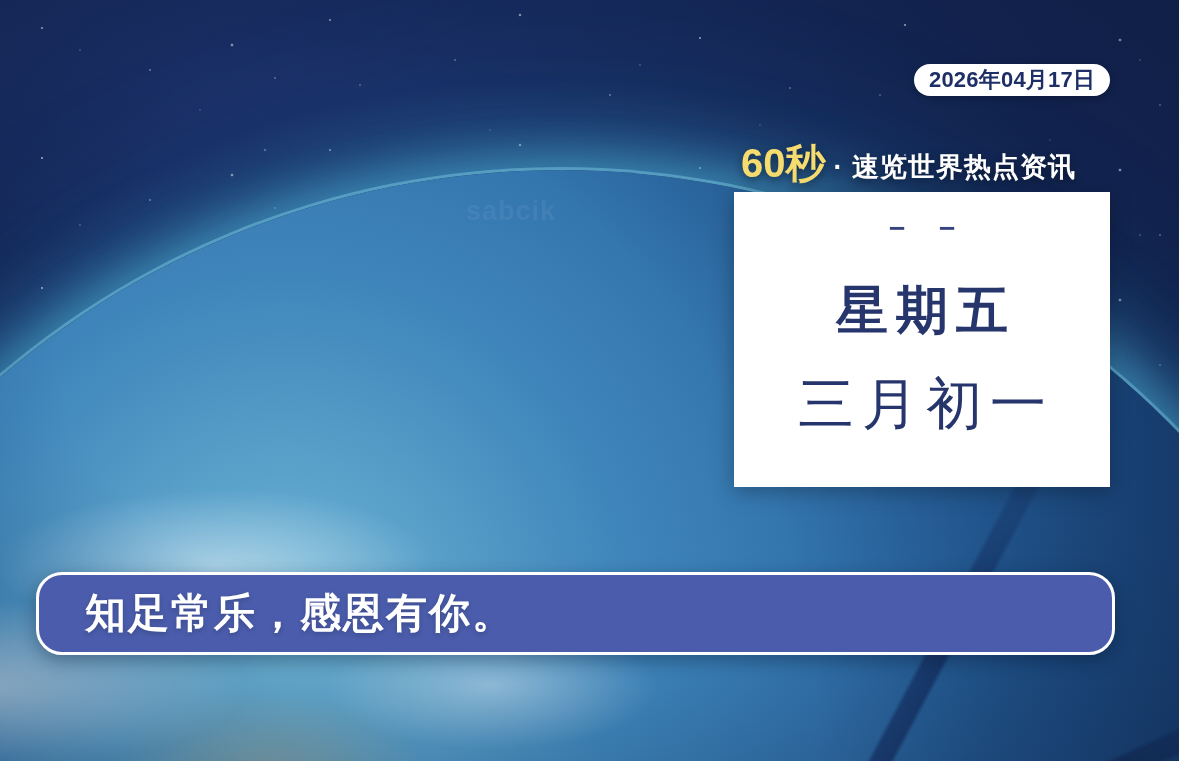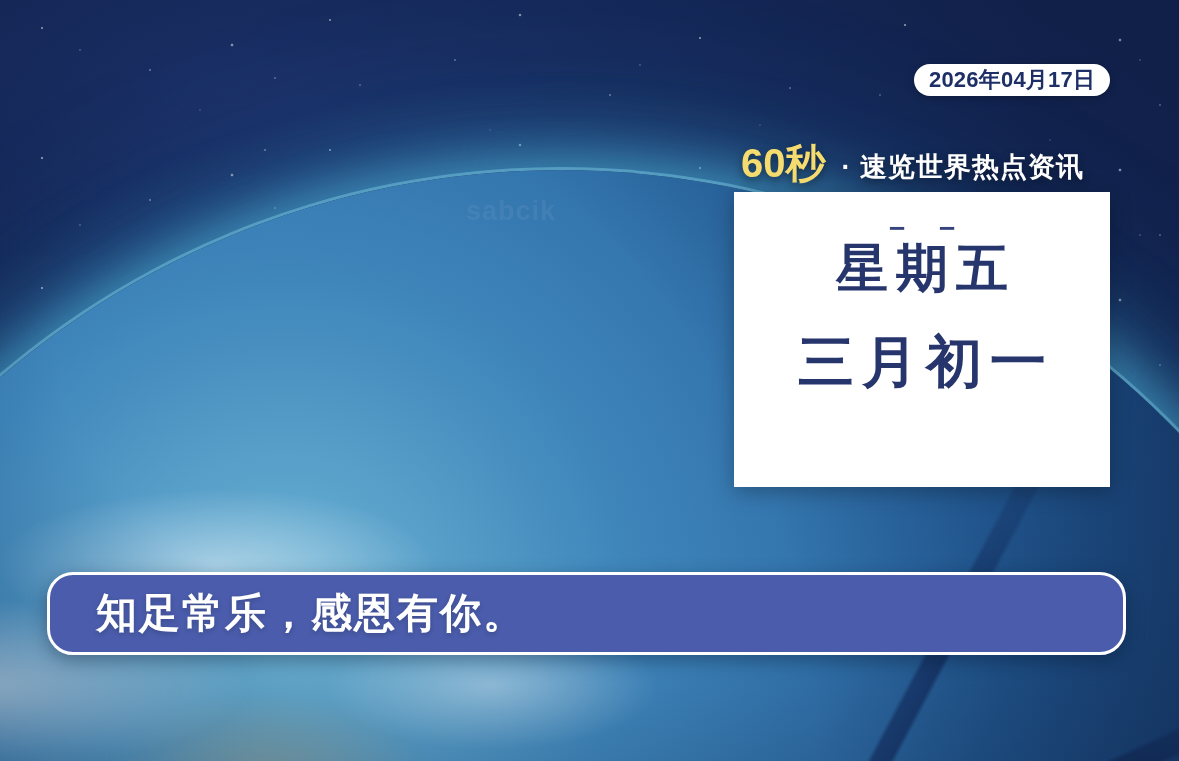--- a/index.html
+++ b/index.html
@@ -219,21 +219,21 @@
     display:flex;align-items:flex-end;
     white-space:nowrap;
     text-shadow:0 3px 9px rgba(0,0,0,.42);
   }
   .tagline .sec{
     color:#f6dc6f;font-size:40px;font-weight:bold;line-height:1;
     letter-spacing:0px;
   }
   .tagline .rest{
     color:#ffffff;font-size:27px;font-weight:bold;line-height:1;
-    letter-spacing:1px;margin-left:16px;position:relative;top:-2px;
+    letter-spacing:1px;margin-left:8px;position:relative;top:-2px;
   }
 
   
   .info-card{
     position:absolute;left:734px;top:192px;
     width:376px;height:295px;
     background:#ffffff;
     box-shadow:0 5px 20px rgba(0,0,0,.28);
     display:flex;flex-direction:column;
     align-items:center;
@@ -242,32 +242,32 @@
   }
   .issue-row{
     display:flex;align-items:center;justify-content:center;
     gap:20px;color:#2b3b76;
     font-size:35px;font-weight:bold;line-height:1;
     margin-top:6px;
   }
   .issue-row .dash{font-size:30px;font-weight:bold;opacity:.95;}
   .weekday{
     color:#27356d;font-size:52px;font-weight:bold;line-height:1;
-    letter-spacing:8px;
+    letter-spacing:8px;margin-top:42px;
     text-indent:8px;
   }
   .lunar{
-    color:#27356d;font-size:56px;font-weight:bold;line-height:1;
+    color:#27356d;font-size:56px;font-weight:normal;line-height:1;
     letter-spacing:8px;margin-top:40px;
     text-indent:8px;
   }
 
   
   .quote-pill{
-    position:absolute;left:47px;top:572px;
+    position:absolute;left:36px;top:572px;
     width:1079px;height:83px;
     background:#4a5cab;
     border:3px solid #ffffff;
     border-radius:26px;
     box-sizing:border-box;
     display:flex;align-items:center;
     box-shadow:0 6px 18px rgba(6,16,40,.35);
   }
   .quote-pill .qtext{
     color:#ffffff;font-size:41px;font-weight:bold;

